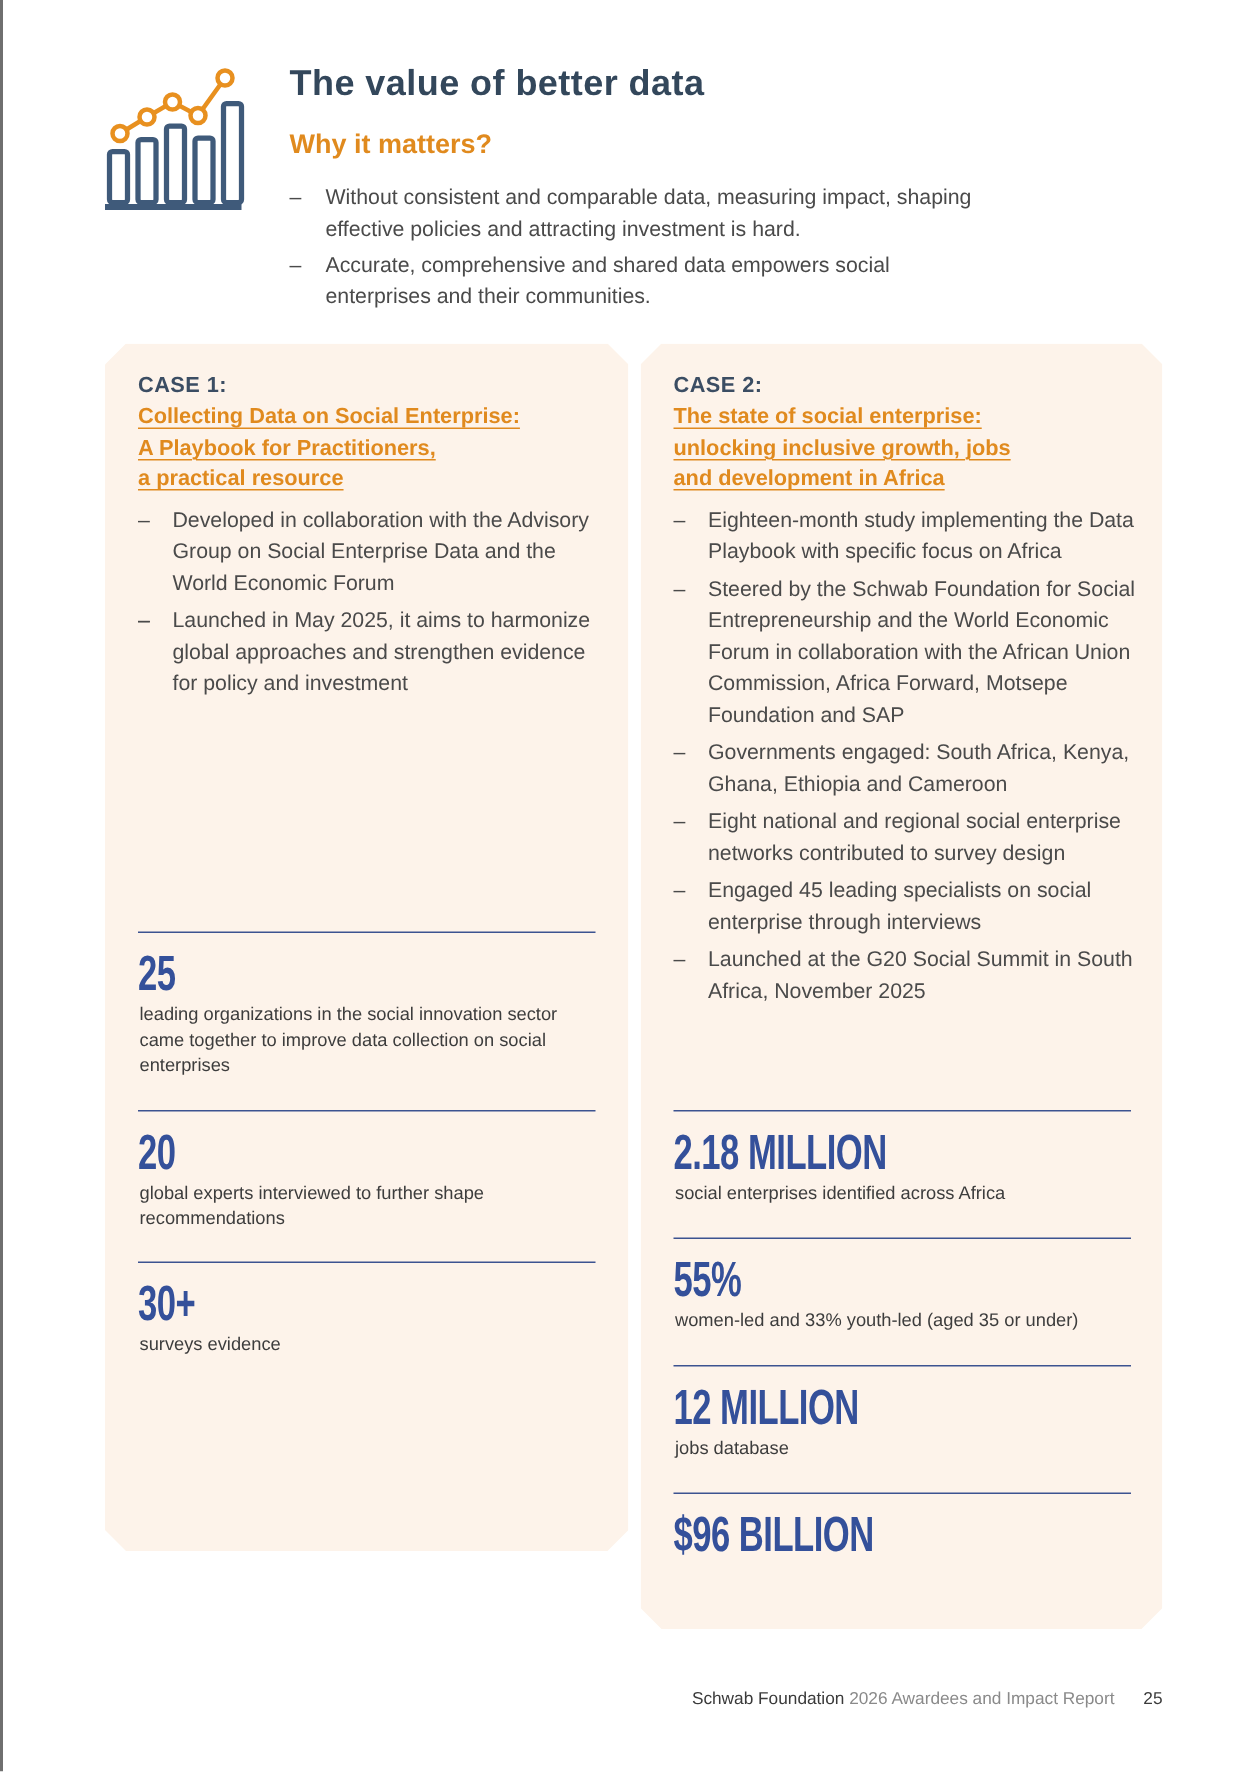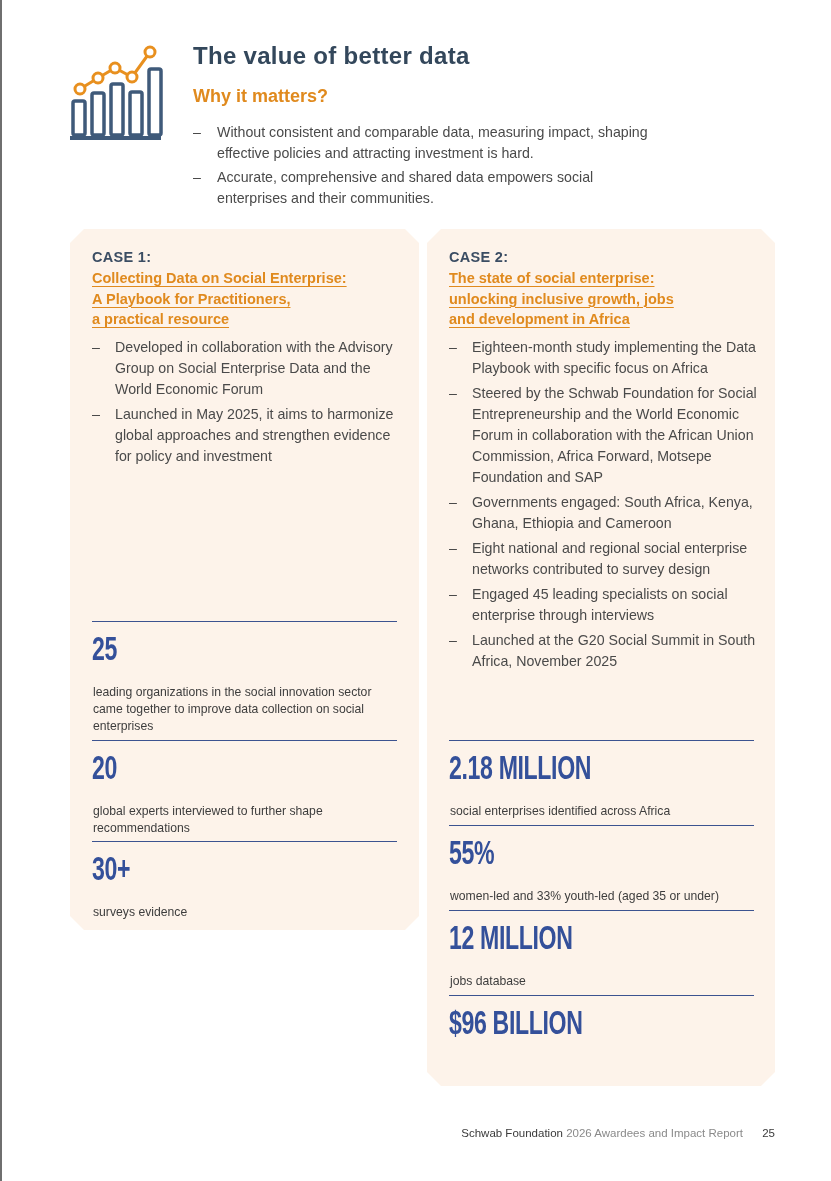--- a/index.html
+++ b/index.html
@@ -22,42 +22,42 @@
     font-size: 18px; font-weight: bold; color: #e08a1e;
   }
   .intro-list { position: absolute; left: 193px; top: 122px; width: 460px; margin: 0; padding: 0; list-style: none; }
   .intro-list li { position: relative; padding-left: 24px; font-size: 14.2px; line-height: 21px; color: #4a4a4a; margin-bottom: 3px; }
   .dash { position: absolute; left: 0; top: 0; color: #4a4a4a; }
 
   .case {
     position: absolute; background: #fdf3ea;
     clip-path: polygon(14px 0, calc(100% - 14px) 0, 100% 14px, 100% calc(100% - 14px), calc(100% - 14px) 100%, 14px 100%, 0 calc(100% - 14px), 0 14px);
   }
-  .case1 { left: 70px; top: 229px; width: 349px; height: 701px; text-decoration: underline; }
+  .case1 { left: 70px; top: 229px; width: 349px; height: 805px; text-decoration: underline; }
   .case2 { left: 427px; top: 229px; width: 348px; height: 857px; text-decoration: underline; }
 
   .case-label { position: absolute; left: 22px; top: 20px; font-size: 14.5px; font-weight: bold; color: #3b4d63; letter-spacing: 0.3px; }
   .case-title {
     position: absolute; left: 22px; top: 39px; width: 320px;
     font-size: 14.5px; font-weight: bold; color: #e08a1e; line-height: 20.5px;
   }
   .case-title span { text-decoration: underline; text-underline-offset: 3px; text-decoration-thickness: 1px; display: block; }
 
   .case-list { position: absolute; left: 22px; margin: 0; padding: 0; list-style: none; }
   .case1 .case-list { top: 108px; width: 310px; }
   .case2 .case-list { top: 108px; width: 310px; }
   .case-list li { position: relative; padding-left: 23px; font-size: 14.2px; line-height: 21px; color: #4a4a4a; margin-bottom: 4px; }
 
   .stat { position: absolute; left: 22px; width: 305px; border-top: 1.5px solid #3c5390; }
   .stat-value {
     font-family: "Liberation Sans", sans-serif; font-weight: bold; color: #34509a;
     font-size: 33px; line-height: 38px; margin-top: 8px;
     transform: scaleX(0.7); transform-origin: left center; white-space: nowrap; letter-spacing: -0.5px;
   }
-  .stat-desc { font-size: 12.2px; line-height: 17px; color: #3d3d3d; margin-top: 16px; padding-left: 1px; }
+  .stat-desc { font-size: 12.2px; line-height: 17px; color: #3d3d3d; margin-top: 0; padding-left: 1px; }
 
   .footer { position: absolute; top: 1127px; right: 56px; font-size: 11.5px; color: #8a8a8a; white-space: nowrap; }
   .footer .brand { color: #3a3a3a; font-weight: normal; }
   .footer .page { color: #3a3a3a; margin-left: 16px; }
 </style>
 </head>
 <body>
 
 <div class="left-edge"></div>
 

